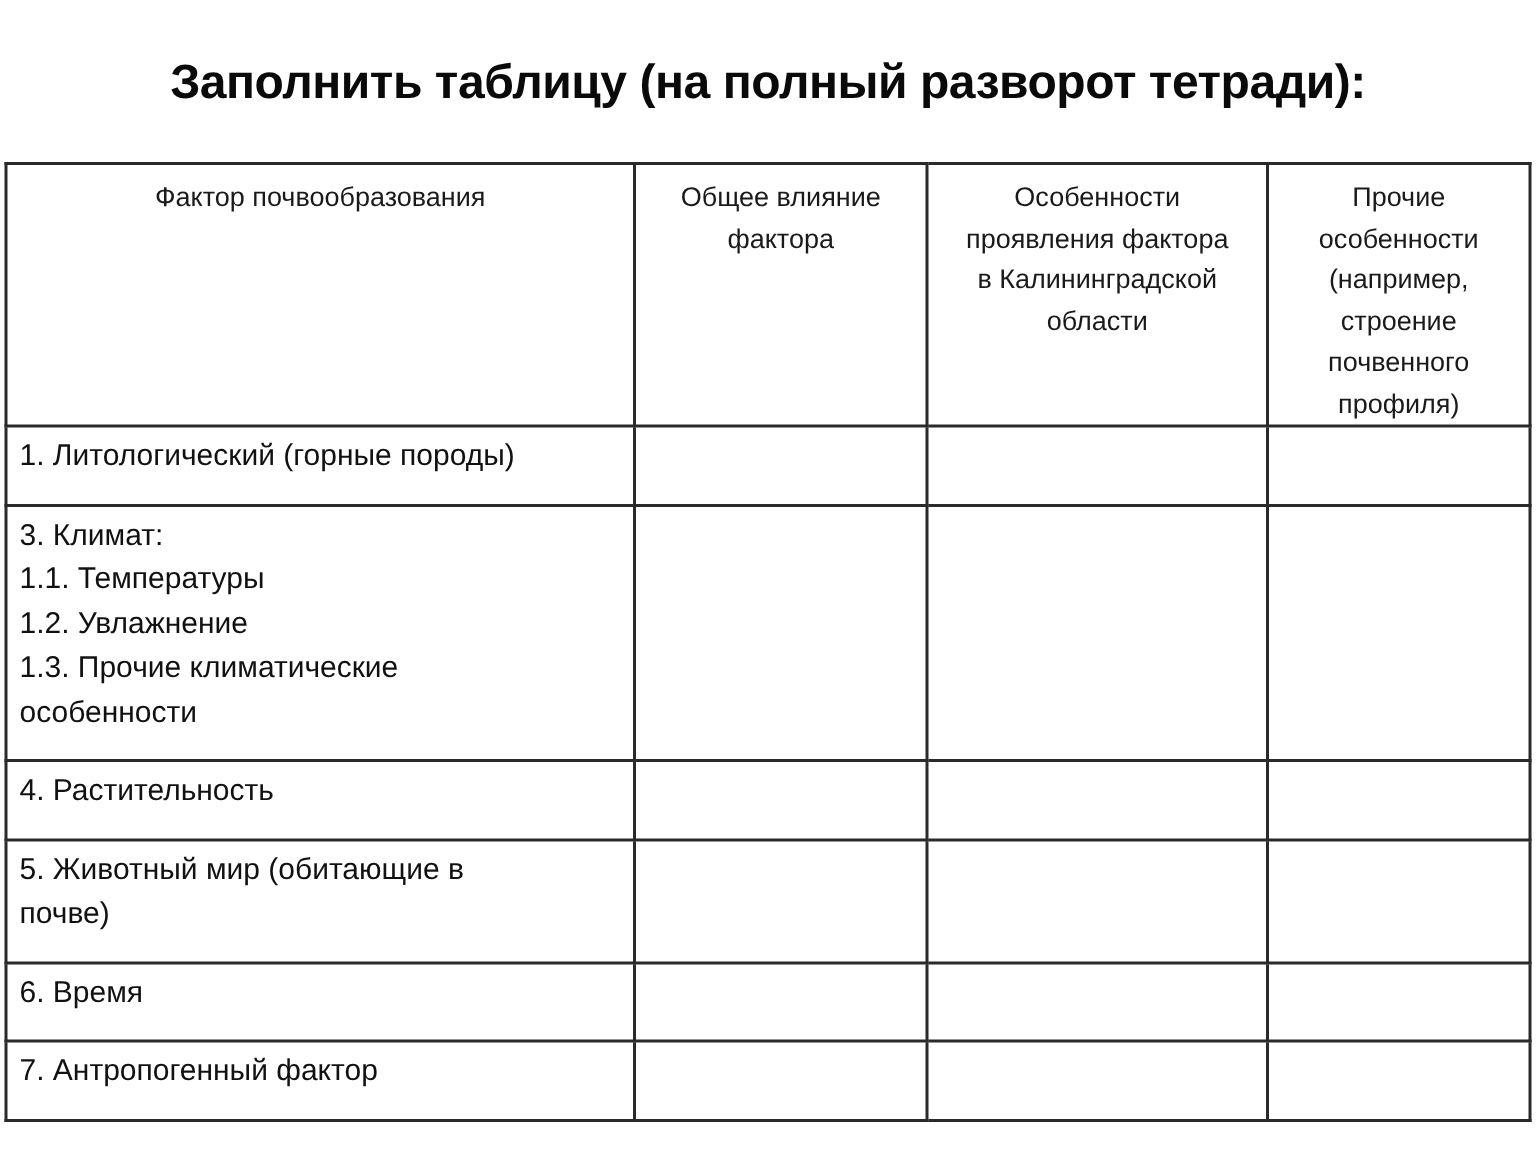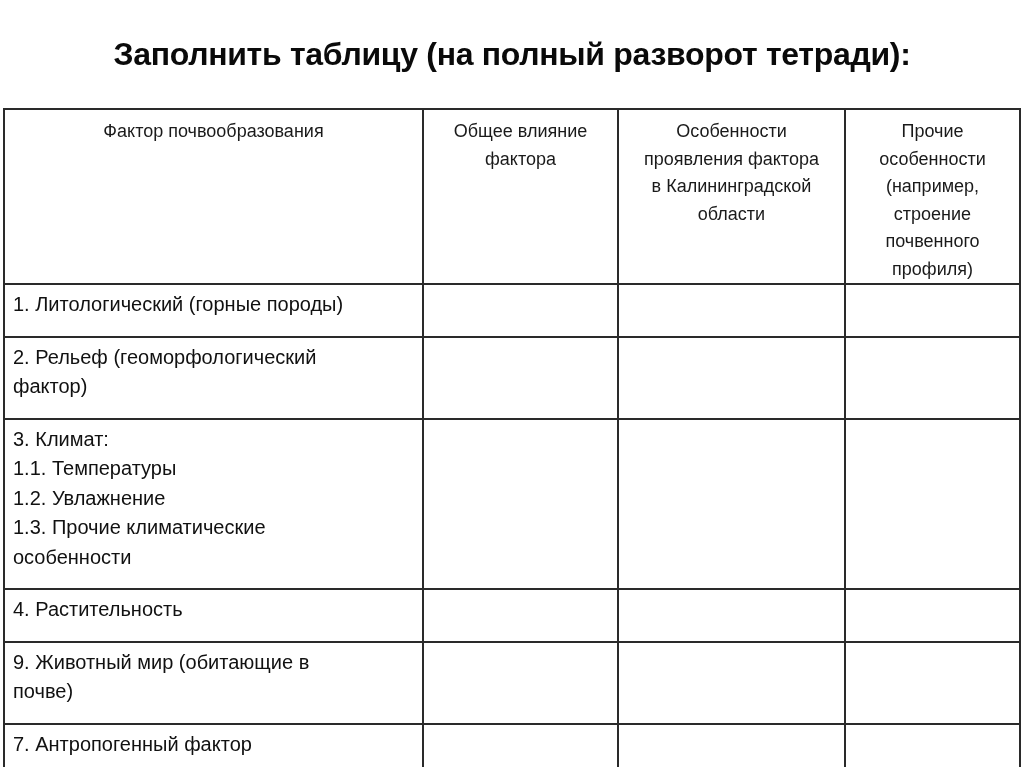--- a/index.html
+++ b/index.html
@@ -93,46 +93,45 @@
 строение
 почвенного
 профиля)</span></th>
   </tr>
   <tr class="r1">
     <td class="factor">1. Литологический (горные породы)</td>
     <td class="cell"></td>
     <td class="cell"></td>
     <td class="cell"></td>
   </tr>
-  <tr class="r2">
-    <td class="factor">2. Рельеф (геоморфологический
-фактор)</td>
-    <td class="cell"></td>
-    <td class="cell"></td>
-    <td class="cell"></td>
-  </tr>
   <tr class="r3">
     <td class="factor">3. Климат:
 1.1. Температуры
 1.2. Увлажнение
 1.3. Прочие климатические
 особенности</td>
     <td class="cell"></td>
     <td class="cell"></td>
     <td class="cell"></td>
   </tr>
   <tr class="r4">
     <td class="factor">4. Растительность</td>
     <td class="cell"></td>
     <td class="cell"></td>
     <td class="cell"></td>
   </tr>
   <tr class="r5">
-    <td class="factor">9. Животный мир (обитающие в
+    <td class="factor">5. Животный мир (обитающие в
 почве)</td>
+    <td class="cell"></td>
+    <td class="cell"></td>
+    <td class="cell"></td>
+  </tr>
+  <tr class="r6">
+    <td class="factor">6. Время</td>
     <td class="cell"></td>
     <td class="cell"></td>
     <td class="cell"></td>
   </tr>
   <tr class="r7">
     <td class="factor">7. Антропогенный фактор</td>
     <td class="cell"></td>
     <td class="cell"></td>
     <td class="cell"></td>
   </tr>

